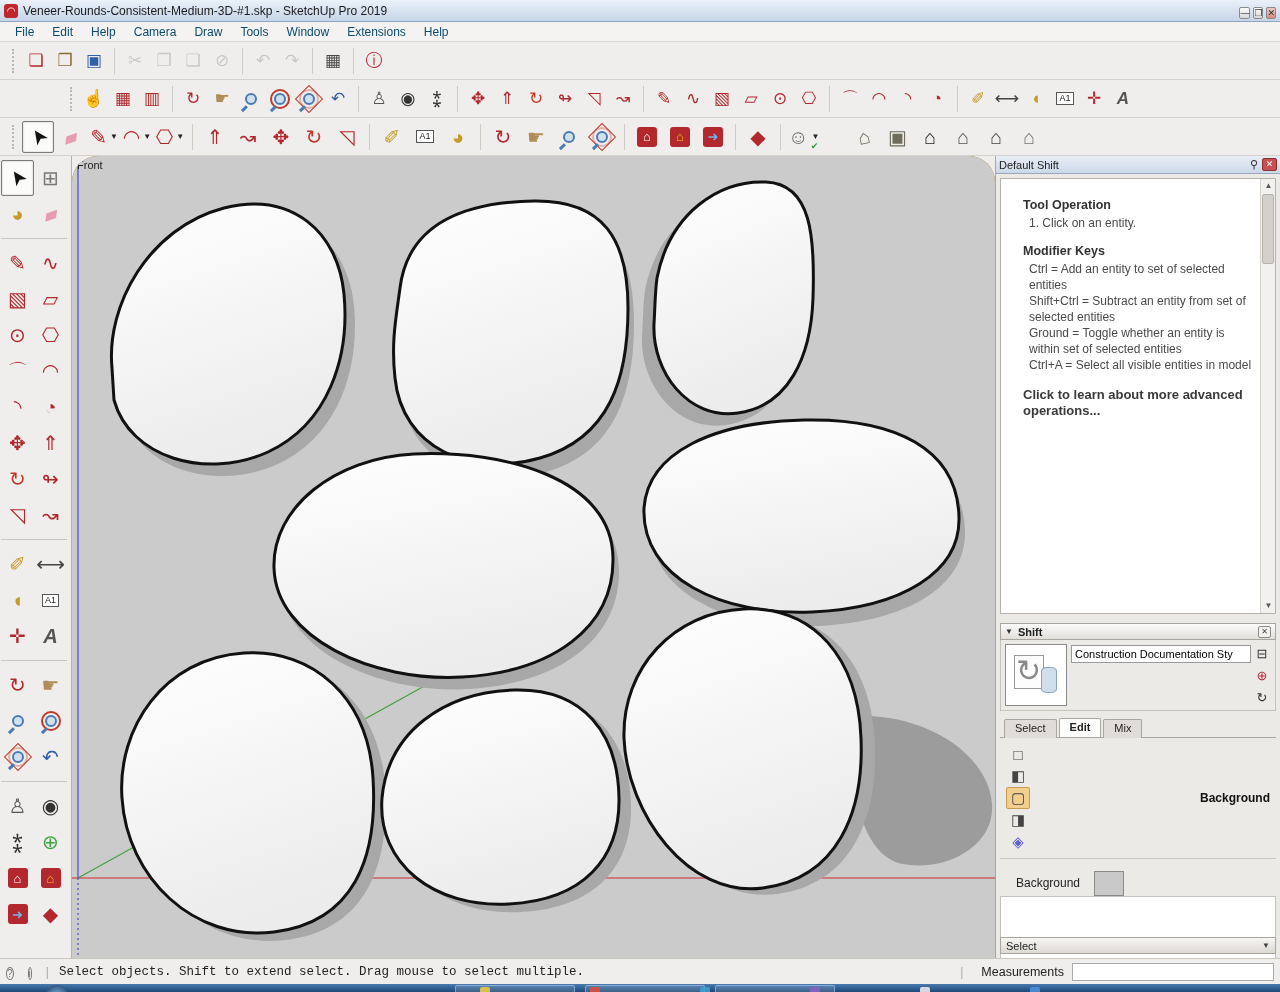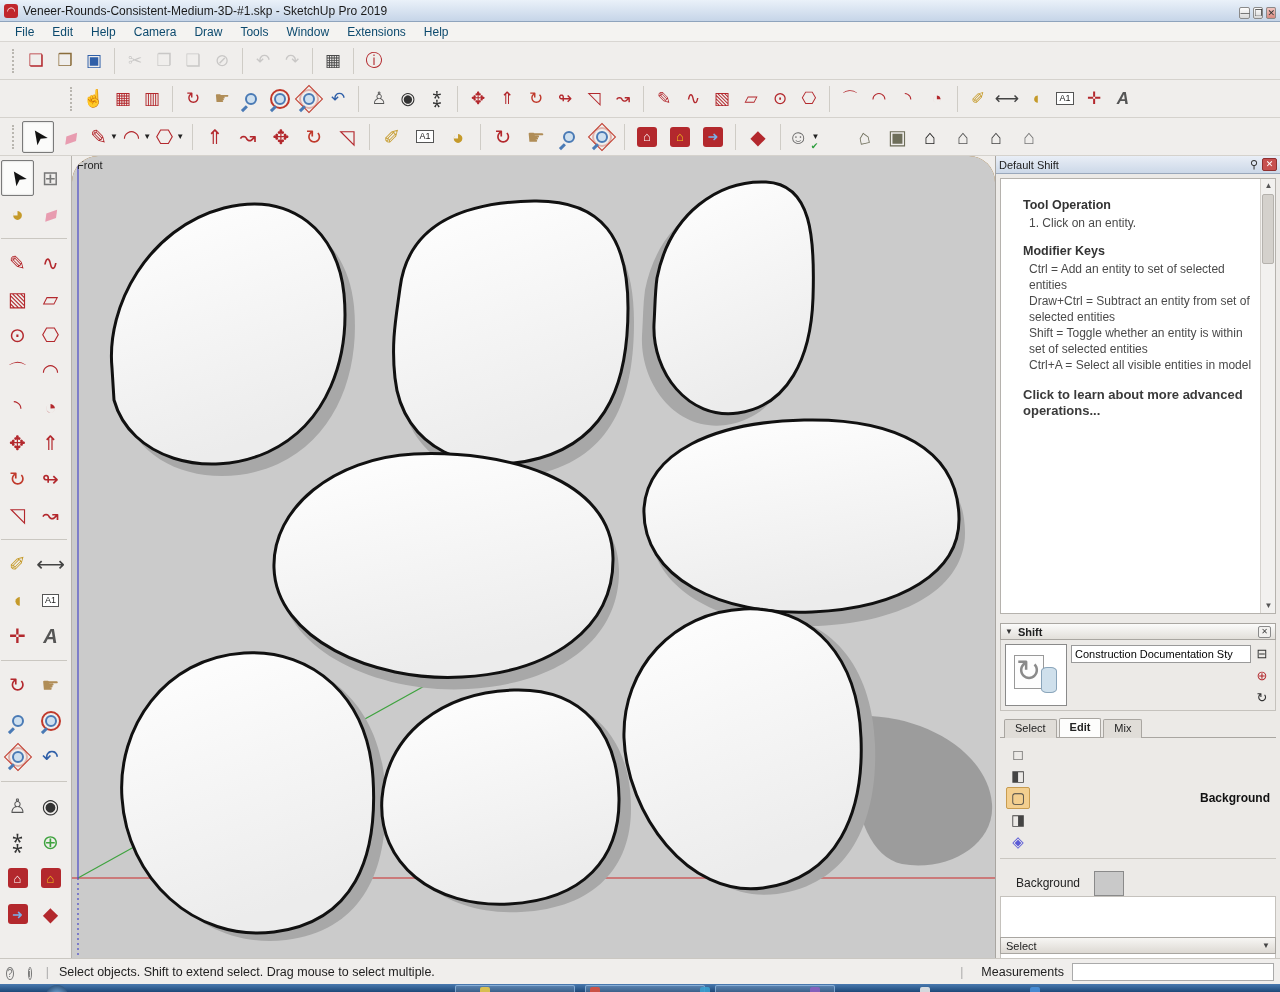--- a/index.html
+++ b/index.html
@@ -91,21 +91,21 @@
   #transp .track{margin-top:8px;height:3px;background:#b5b2ad;border:1px solid #9a9a9a;position:relative;}
   #transp .knob{position:absolute;left:45%;top:-6px;width:9px;height:14px;background:#ece9e4;border:1px solid #8a8a8a;border-radius:2px;}
   .gray-lbl{font-size:12px;color:#9a9a9a;}
   #tray-white{position:absolute;left:4px;top:740px;width:276px;height:196px;background:#fff;border:1px solid #c5c2bd;}
   #tray-bottom{position:absolute;left:4px;top:780px;width:276px;height:17px;background:linear-gradient(#f7f6f4,#ddd9d3);border:1px solid #a9a6a1;display:flex;align-items:center;padding:0 5px;font-size:11px;color:#222;top:781px;}
   #tray-bottom .tri{margin-left:auto;font-size:8px;color:#444;}
   
   #statusbar{left:0;top:958px;width:1280px;height:26px;background:#f0eeec;border-top:1px solid #cac7c1;display:flex;align-items:center;padding:0 6px;}
   .circ{width:15px;height:15px;border:1.5px solid #777;border-radius:50%;font-size:10px;line-height:13px;text-align:center;color:#777;margin-right:14px;}
   .sb-sep{color:#aaa;margin:0 10px 0 0;font-size:12px;}
-  #status-hint{font-size:12.5px;color:#222;flex:1;}
+  #status-hint{font-size:12.5px;color:#222;flex:1;font-family:Liberation Mono, monospace;}
   #meas-wrap{display:flex;align-items:center;}
   #meas-label{font-size:12.5px;color:#222;margin:0 8px;}
   #meas-input{width:202px;height:18px;border:1px solid #aaa;background:#fff;font-family:"Liberation Sans",sans-serif;}
   
   #taskbar{left:0;top:984px;width:1280px;height:8px;background:linear-gradient(#4a7ab0,#1d4878);overflow:hidden;}
   #taskbar .orb{position:absolute;left:46px;top:1px;width:22px;height:22px;border-radius:50%;background:radial-gradient(#7ab0e0,#16355c);}
   #taskbar .tbox{position:absolute;top:1px;height:10px;width:120px;border:1px solid #9ec3e8aa;border-radius:2px;background:#ffffff22;}
   #taskbar .dot{position:absolute;top:3px;width:10px;height:8px;border-radius:2px;opacity:.9;}
 </style>
 </head>
@@ -548,22 +548,22 @@
     <span class="close-red">✕</span>
   </div>
 
   <div id="instructor">
     <div id="instr-content">
       <div id="instr-sections">
           <div class="ih">Tool Operation</div>
           <div class="il">1. Click on an entity.</div>
           <div class="ih">Modifier Keys</div>
           <div class="il">Ctrl = Add an entity to set of selected entities</div>
-          <div class="il">Draw+Ctrl = Subtract an entity from set of selected entities</div>
-          <div class="il">Shift = Toggle whether an entity is within set of selected entities</div>
+          <div class="il">Shift+Ctrl = Subtract an entity from set of selected entities</div>
+          <div class="il">Ground = Toggle whether an entity is within set of selected entities</div>
           <div class="il">Ctrl+A = Select all visible entities in model</div>
         </div>
       <div class="link">Click to learn about more advanced operations...</div>
     </div>
     <div class="vscroll">
       <span class="arr" style="top:0">▲</span>
       <span class="thumb" style="top:15px;height:70px"></span>
       <span class="arr" style="bottom:0">▼</span>
     </div>
   </div>

